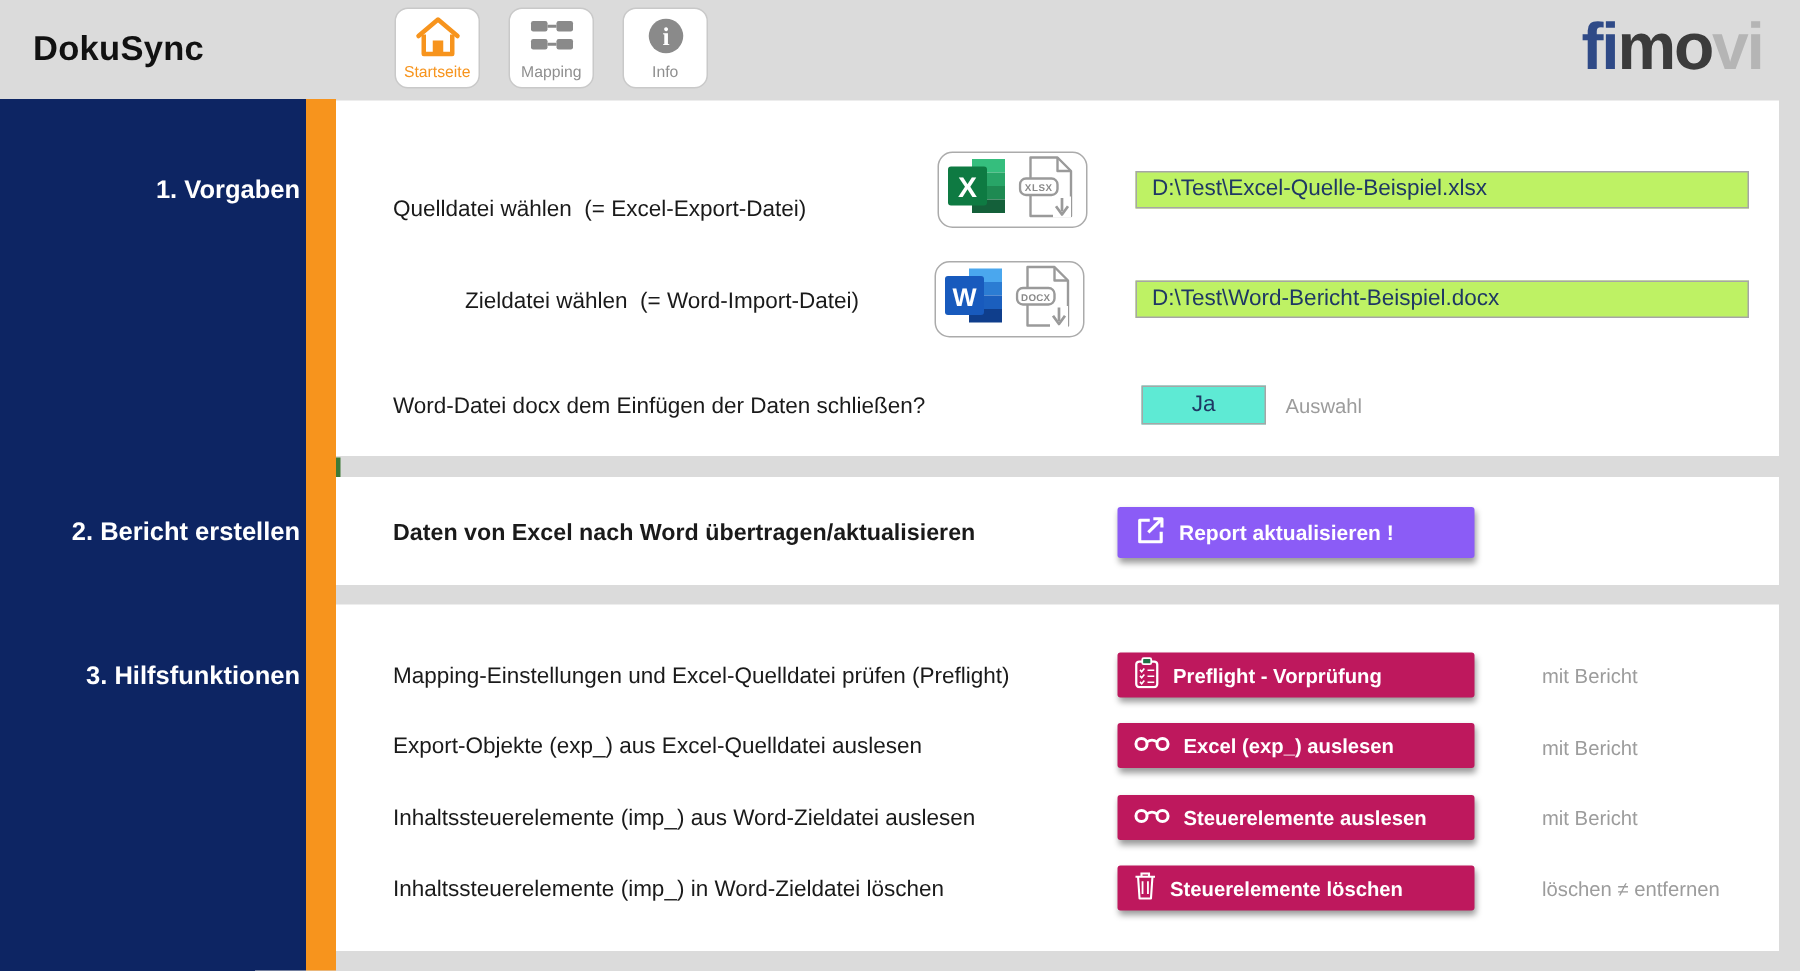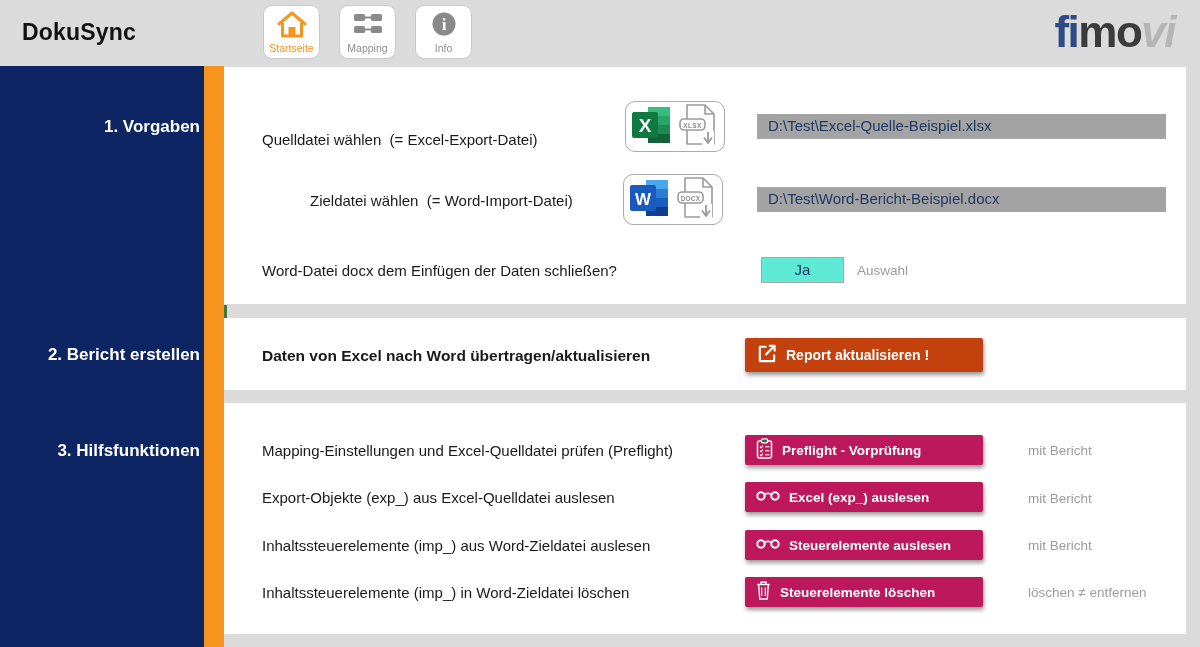--- a/index.html
+++ b/index.html
@@ -13,21 +13,21 @@
   
   .app-title{left:22px;top:19px;font-size:23px;font-weight:bold;color:#111;letter-spacing:.2px;}
   .toolbar{left:263px;top:5px;display:flex;gap:19px;}
   .tb-btn{width:57px;height:54px;background:#fff;border:1.5px solid #C9C9C9;border-radius:9px;
     display:flex;flex-direction:column;align-items:center;justify-content:flex-end;
     padding-bottom:3px;box-sizing:border-box;cursor:pointer;}
   .tb-icon{flex:1;display:flex;align-items:center;justify-content:center;}
   .tb-label{font-size:10.5px;color:#8F8F8F;line-height:13px;}
   .tb-label.active{color:#F7941D;}
   .logo{right:25px;top:8px;font-size:44px;font-weight:bold;letter-spacing:-1.5px;line-height:48px;}
-  .logo .p1{color:#2F4A87;} .logo .p2{color:#3B3B3B;} .logo .p3{color:#B5B5B5;font-style:italic;}
+  .logo .p1{color:#2F4A87;} .logo .p2{color:#3B3B3B;} .logo .p3{color:#B5B5B5;}
 
   
   .sidebar{left:0;top:66px;width:204px;height:581px;background:#0D2563;}
   .orange-stripe{left:204px;top:66px;width:20px;height:581px;background:#F7941D;}
   .side-label{width:204px;text-align:right;padding-right:4px;box-sizing:border-box;
     color:#fff;font-weight:bold;font-size:17px;}
 
   
   .panel{background:#fff;left:224px;width:962px;}
   .panel1{top:67px;height:237px;}
@@ -36,29 +36,29 @@
   .green-mark{left:224px;top:305px;width:3px;height:13px;background:#3E7A37;}
 
   
   .row-label{font-size:15px;color:#1A1A1A;white-space:pre;}
   .row-label.bold{font-weight:bold;font-size:15.5px;}
   .hint{font-size:13.5px;color:#9C9C9C;white-space:pre;text-align:center;}
 
   .office-btn{width:100px;height:51px;background:#fff;border:1.5px solid #ABABAB;border-radius:10px;
     display:flex;align-items:center;justify-content:center;gap:7px;box-sizing:border-box;cursor:pointer;}
 
-  .path-field{width:409px;height:25px;background:#a3a3a3;border:1px solid #A6A6A6;box-sizing:border-box;
+  .path-field{width:409px;height:25px;background:#bef264;border:1px solid #A6A6A6;box-sizing:border-box;
     font-size:15px;color:#1F3864;padding:2px 0 0 10px;white-space:pre;overflow:hidden;}
   .ja-box{width:83px;height:26px;background:#5eead4;border:1px solid #A6A6A6;box-sizing:border-box;
     font-size:15px;color:#1F3864;text-align:center;padding-top:3px;cursor:pointer;}
 
   .action-btn{display:flex;align-items:center;gap:9px;padding-left:11px;box-sizing:border-box;
     color:#fff;font-weight:bold;border-radius:2px;cursor:pointer;
     box-shadow:1px 3px 4px rgba(0,0,0,.40);}
-  .btn-orange{left:745px;top:338px;width:238px;height:34px;background:#c2410c;font-size:14px;}
+  .btn-orange{left:745px;top:338px;width:238px;height:34px;background:#8b5cf6;font-size:14px;}
   .btn-green{left:745px;width:238px;height:30px;background:#be185d;font-size:13.5px;}
 </style>
 </head>
 <body>
 
 <div class="abs app-title">DokuSync</div>
 
 <div class="abs toolbar">
   <div class="tb-btn">
     <div class="tb-icon">

